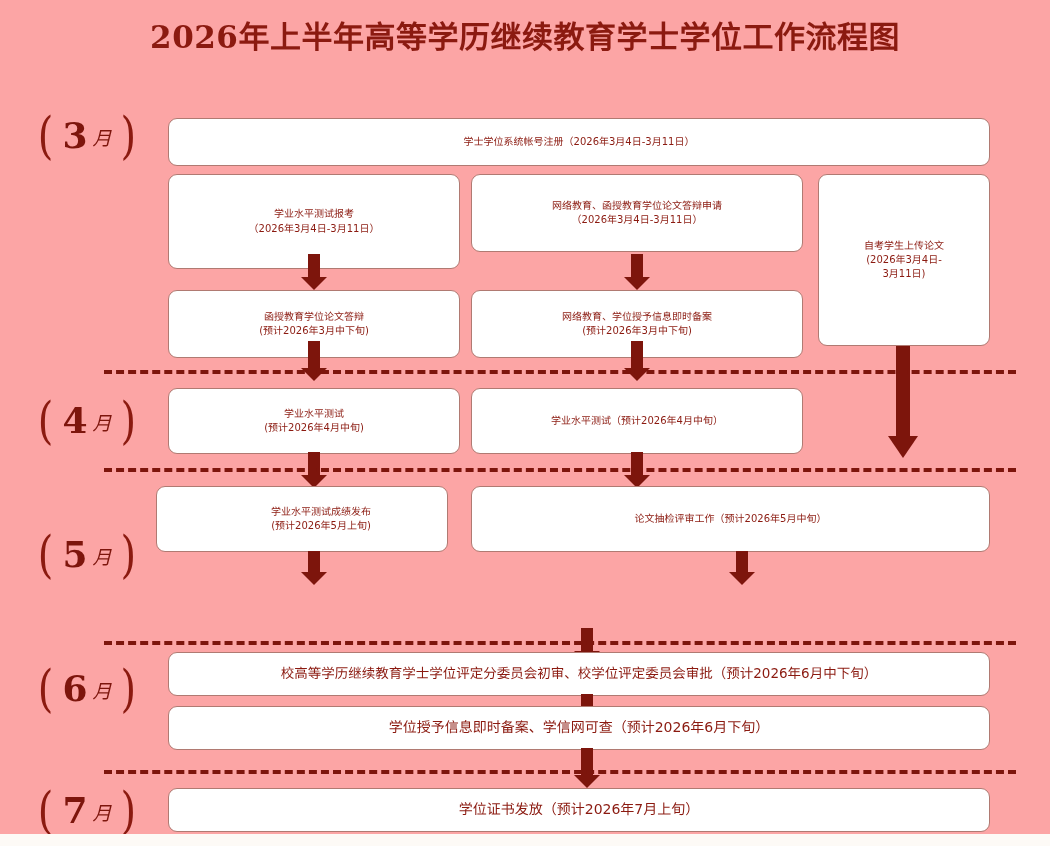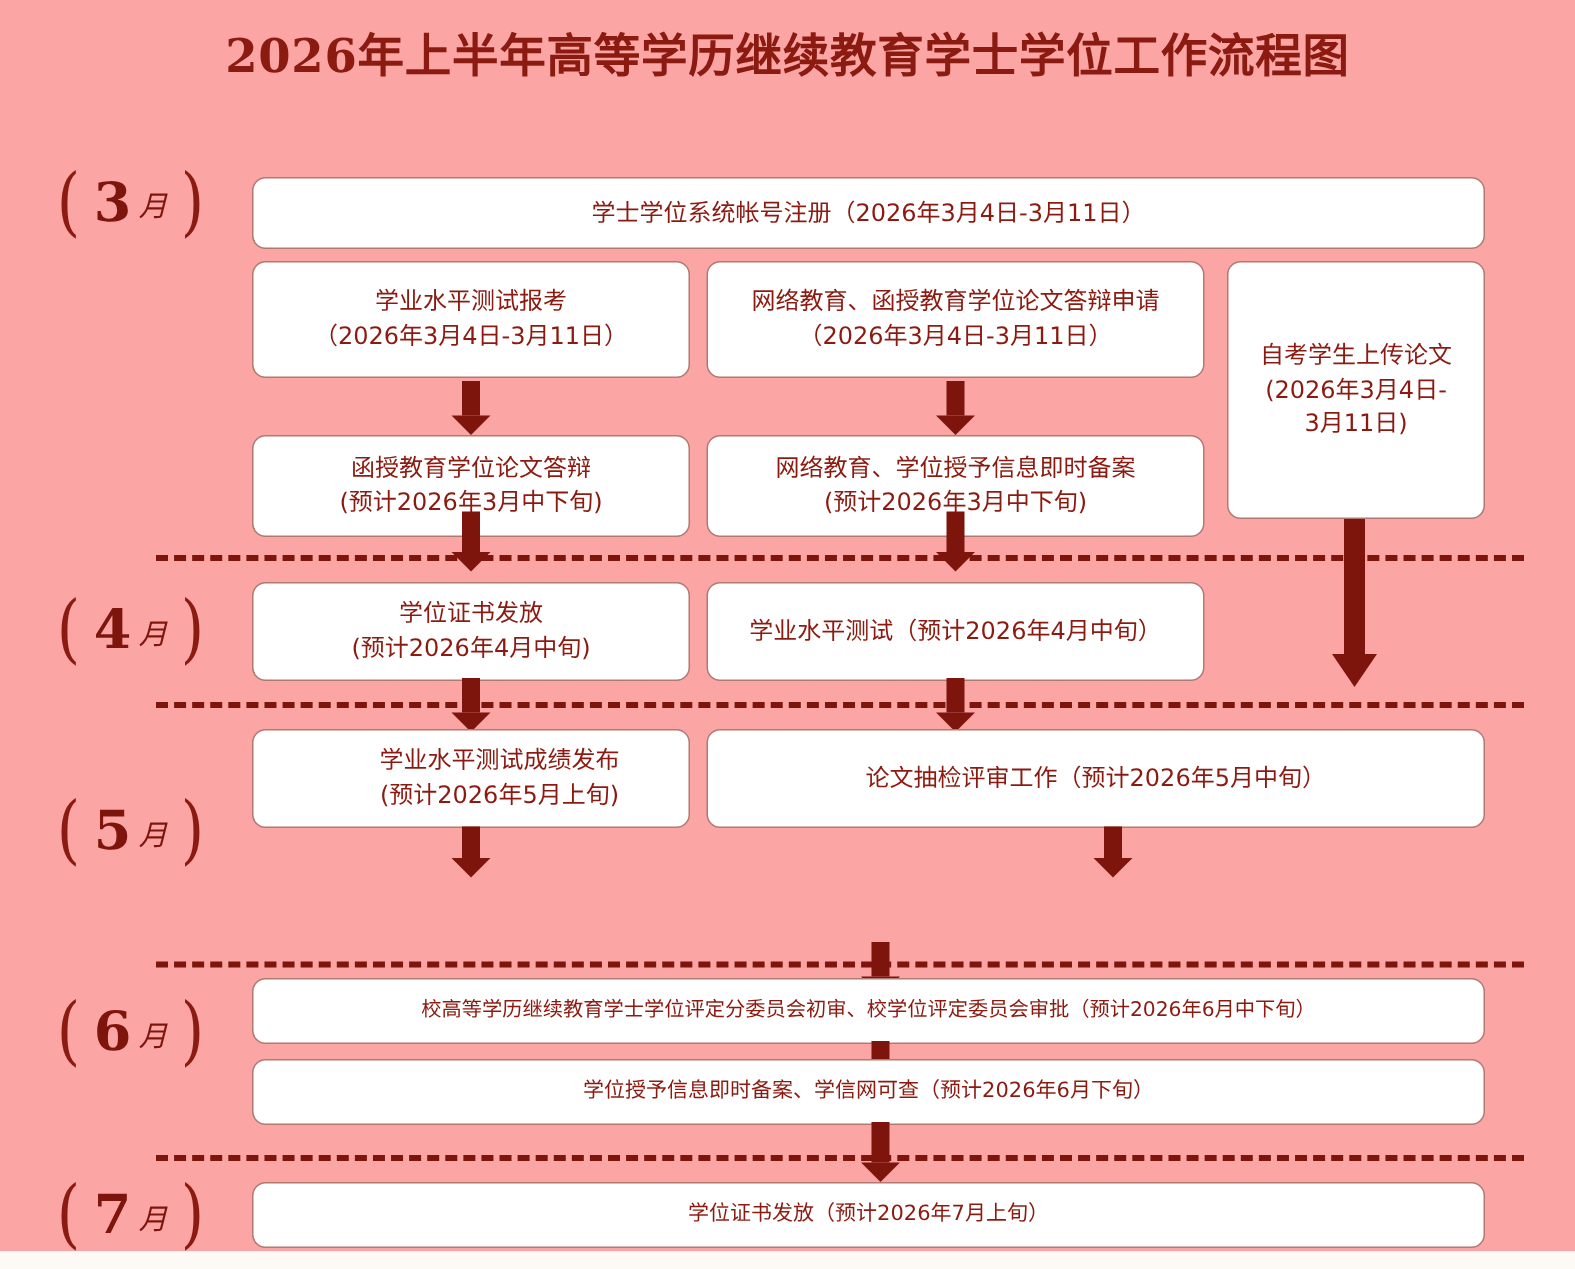--- a/index.html
+++ b/index.html
@@ -77,21 +77,21 @@
     border: 1.6px solid #b07a72;
     border-radius: 9px;
     background: #ffffff;
     color: #8b1a10;
     display: flex;
     align-items: center;
     justify-content: center;
     text-align: center;
     padding: 2px 6px;
     line-height: 1.42;
-    font-size: 16px;
+    font-size: 10px;
     white-space: pre-line;
   }
   .box.small  { font-size: 14px; }
   .box.tiny   { font-size: 13.5px; }
 
   
   .arrow {
     position: absolute;
     width: 26px;
   }
@@ -188,21 +188,21 @@
 
   <div class="month" style="left:22px; top:782px;">
     <span class="brk">(</span>
     <span class="num">7</span>
     <span class="yue">月</span>
     <span class="brk">)</span>
   </div>
 
   <div class="box" style="left:168px; top:118px; width:822px; height:48px;">学士学位系统帐号注册（2026年3月4日-3月11日）</div>
 
-  <div class="box" style="left:168px; top:174px; width:292px; height:78px;">学业水平测试报考
+  <div class="box" style="left:168px; top:174px; width:292px; height:95px;">学业水平测试报考
 （2026年3月4日-3月11日）</div>
 
   <div class="box" style="left:471px; top:174px; width:332px; height:78px;">网络教育、函授教育学位论文答辩申请
 （2026年3月4日-3月11日）</div>
 
   <div class="box" style="left:818px; top:174px; width:172px; height:172px;">自考学生上传论文
 (2026年3月4日-
 3月11日)</div>
 
   <div class="arrow" style="left:301px; top:254px; height:36px;">
@@ -229,37 +229,37 @@
     <div class="head" style="top:27px;"></div>
   </div>
 
   <div class="arrow-long" style="left:888px; top:346px; height:112px;">
     <div class="shaft" style="height:90px;"></div>
     <div class="head" style="top:90px;"></div>
   </div>
 
   <div class="dashed" style="left:104px; top:370px; width:912px;"></div>
 
-  <div class="box" style="left:168px; top:388px; width:292px; height:66px;">学位证书发放
+  <div class="box" style="left:168px; top:388px; width:292px; height:66px;">学业水平测试
 (预计2026年4月中旬)</div>
 
   <div class="box" style="left:471px; top:388px; width:332px; height:66px;">学业水平测试（预计2026年4月中旬）</div>
 
   <div class="arrow" style="left:301px; top:452px; height:36px;">
     <div class="shaft" style="height:23px;"></div>
     <div class="head" style="top:23px;"></div>
   </div>
   <div class="arrow" style="left:624px; top:452px; height:36px;">
     <div class="shaft" style="height:23px;"></div>
     <div class="head" style="top:23px;"></div>
   </div>
 
   <div class="dashed" style="left:104px; top:468px; width:912px;"></div>
 
-  <div class="box" style="left:168px; top:486px; width:292px; height:66px;padding-left:44px;">学业水平测试成绩发布
+  <div class="box" style="left:156px; top:486px; width:292px; height:66px;padding-left:44px;">学业水平测试成绩发布
 (预计2026年5月上旬)</div>
 
   <div class="box" style="left:471px; top:486px; width:519px; height:66px;">论文抽检评审工作（预计2026年5月中旬）</div>
 
   <div class="arrow" style="left:301px; top:551px; height:34px;">
     <div class="shaft" style="height:21px;"></div>
     <div class="head" style="top:21px;"></div>
   </div>
   <div class="arrow" style="left:729px; top:551px; height:34px;">
     <div class="shaft" style="height:21px;"></div>

